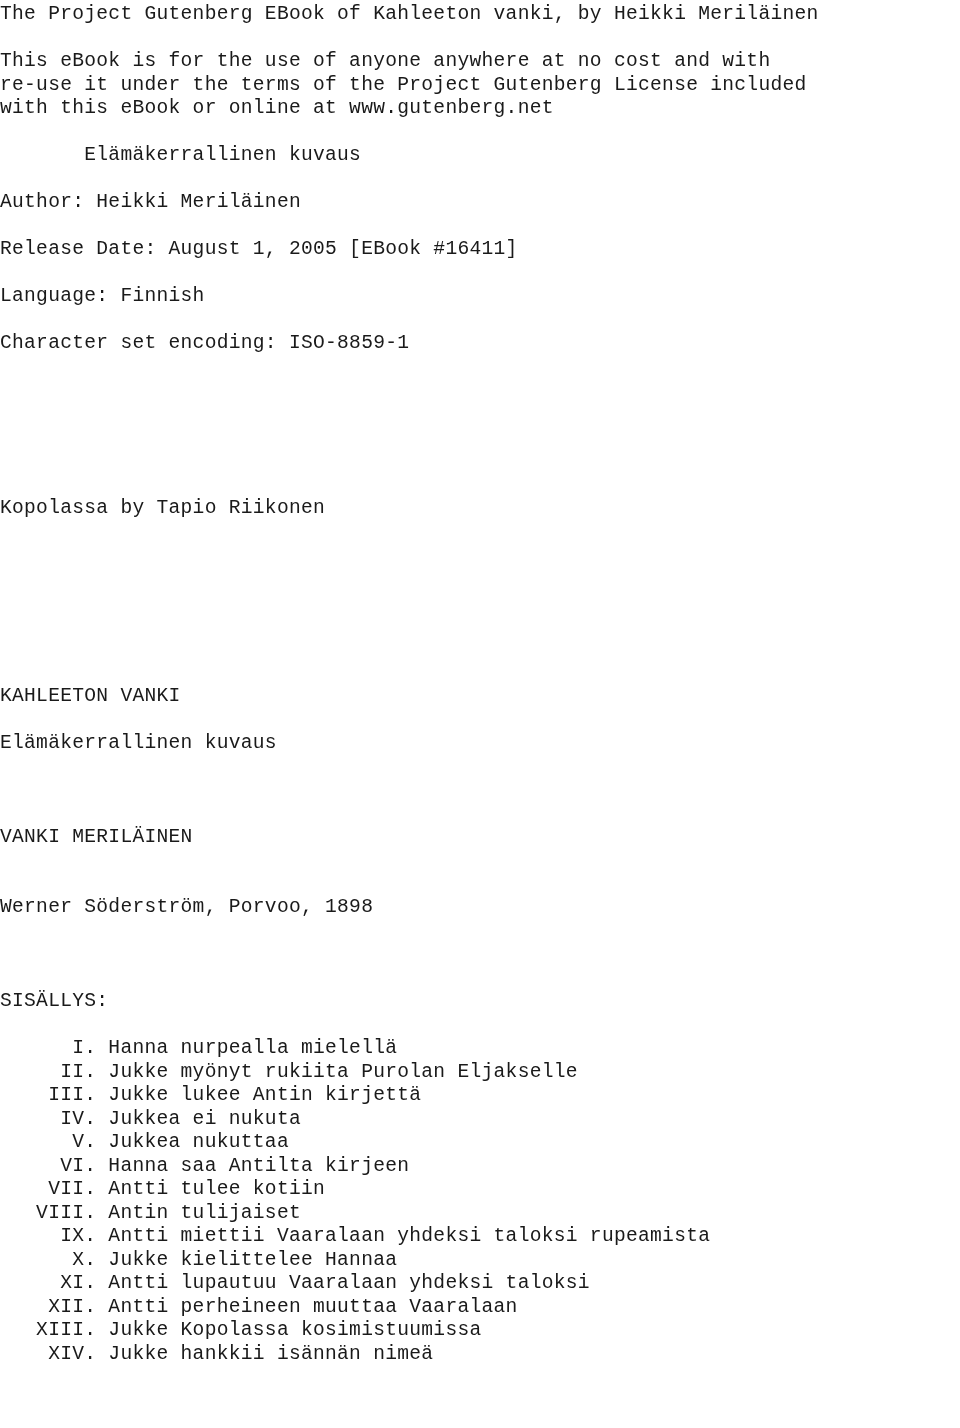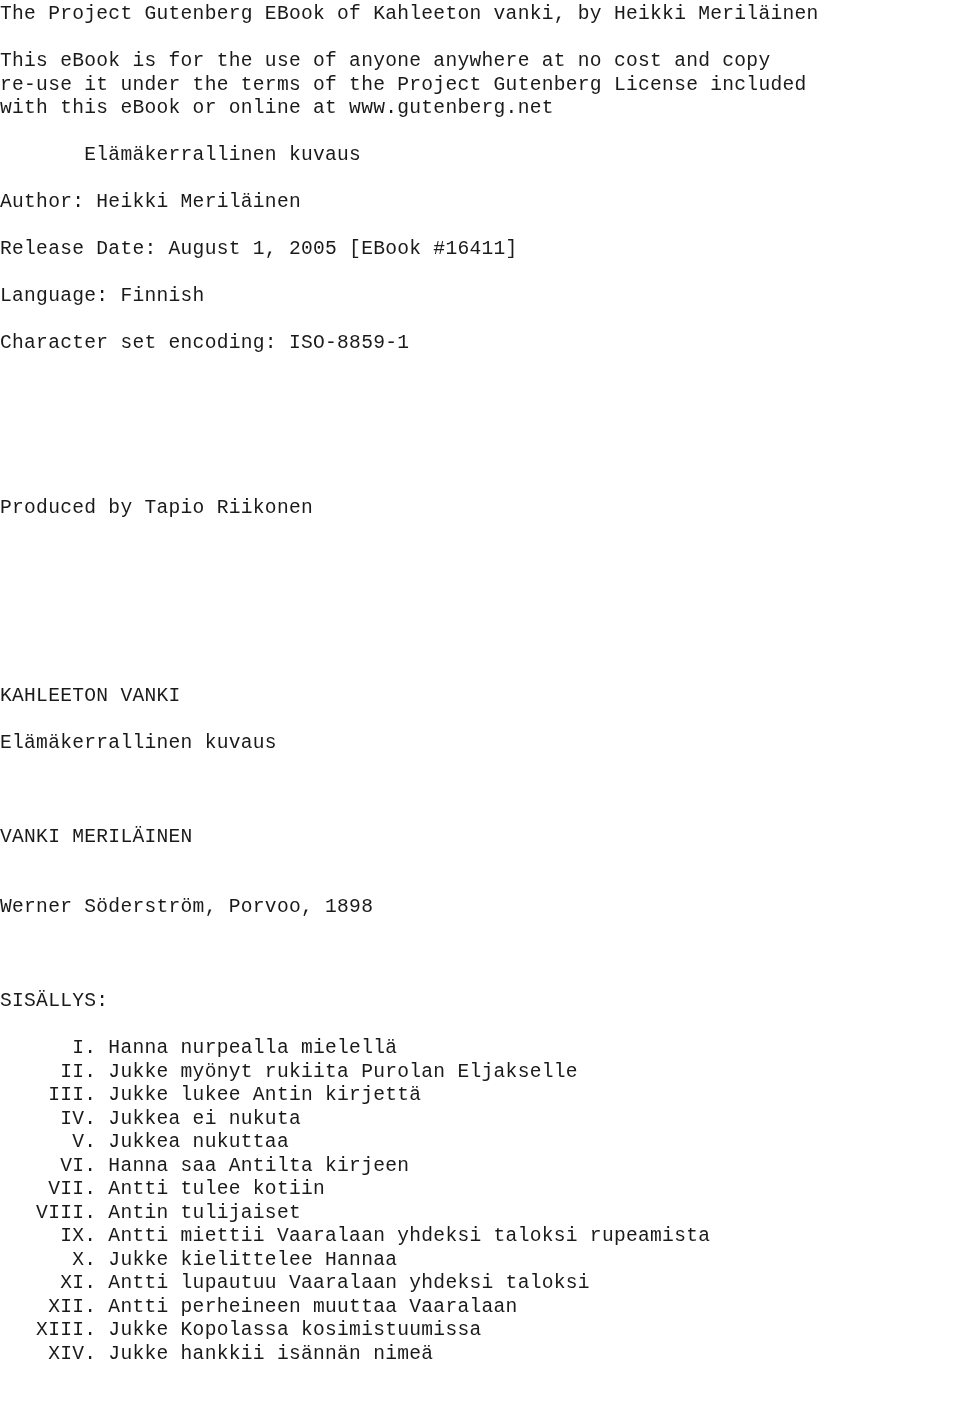--- a/index.html
+++ b/index.html
@@ -44,21 +44,21 @@
 <body>
 
 <div id="page">
 
   <div id="doc-body">
 
     <pre class="txt block">The Project Gutenberg EBook of Kahleeton vanki, by Heikki Meriläinen</pre>
 
     <span class="spacer-line"></span>
 
-    <pre class="txt block">This eBook is for the use of anyone anywhere at no cost and copy</pre>
+    <pre class="txt block">This eBook is for the use of anyone anywhere at no cost and with</pre>
     <pre class="txt block">re-use it under the terms of the Project Gutenberg License included</pre>
     <pre class="txt block">with this eBook or online at www.gutenberg.net</pre>
 
     <span class="spacer-line"></span>
 
     <pre class="txt block">       Elämäkerrallinen kuvaus</pre>
 
     <span class="spacer-line"></span>
 
     <pre class="txt block">Author: Heikki Meriläinen</pre>
@@ -77,21 +77,21 @@
 
     <span class="spacer-line"></span>
 
 
     <span class="spacer-line"></span>
     <span class="spacer-line"></span>
     <span class="spacer-line"></span>
     <span class="spacer-line"></span>
     <span class="spacer-line"></span>
 
-    <pre class="txt block">Produced by Tapio Riikonen</pre>
+    <pre class="txt block">Kopolassa by Tapio Riikonen</pre>
 
     <span class="spacer-line"></span>
     <span class="spacer-line"></span>
     <span class="spacer-line"></span>
     <span class="spacer-line"></span>
     <span class="spacer-line"></span>
     <span class="spacer-line"></span>
     <span class="spacer-line"></span>
 
     <pre class="txt block">KAHLEETON VANKI</pre>

